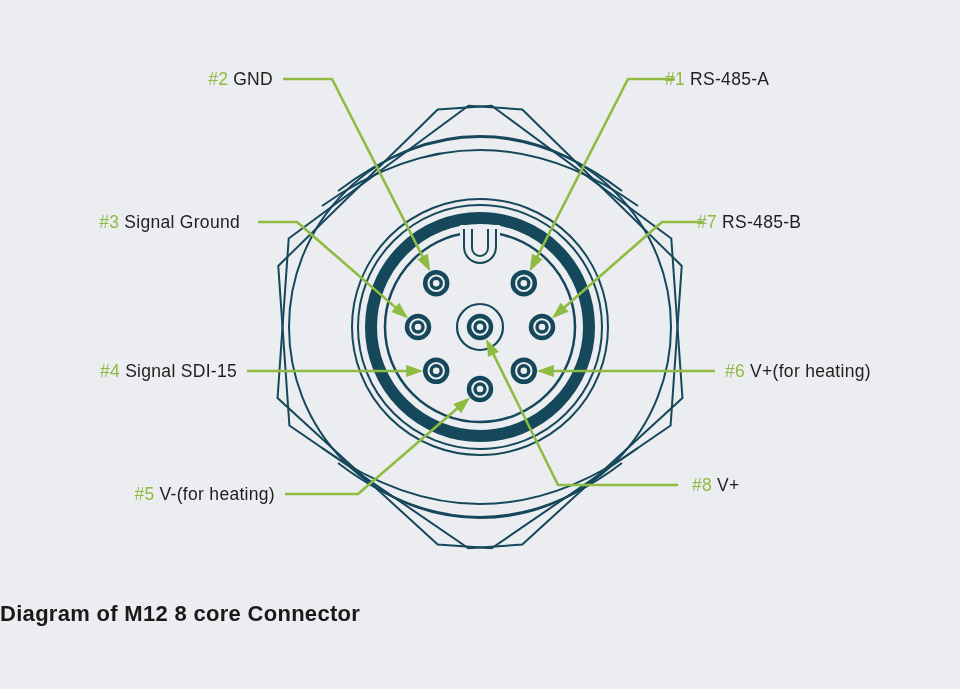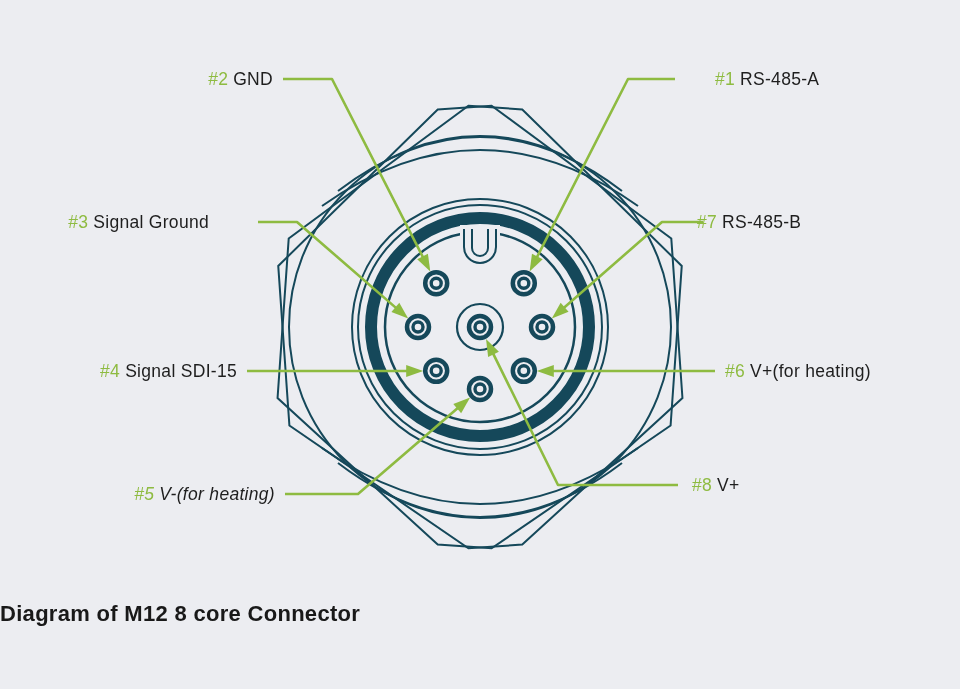--- a/index.html
+++ b/index.html
@@ -13,25 +13,25 @@
   body{background:var(--bg);font-family:"Liberation Sans", sans-serif;}
   .stage{
     position:relative;width:960px;height:689px;overflow:hidden;background:var(--bg);
   }
   .stage svg{position:absolute;left:0;top:0;}
   .label{
     position:absolute;font-size:17.5px;line-height:22px;letter-spacing:.3px;
     color:var(--ink);white-space:nowrap;text-align:center;
   }
   .label .num{color:var(--green);margin-right:5px;}
-  .pos-1{left:715px;top:68px;}
+  .pos-1{left:665px;top:68px;}
   .pos-2{right:687px;top:68px;}
-  .pos-3{right:751px;top:211px;}
+  .pos-3{right:720px;top:211px;}
   .pos-4{right:723px;top:360px;}
-  .pos-5{right:685px;top:483px;font-style:italic;}
+  .pos-5{right:685px;top:483px;}
   .pos-6{left:725px;top:360px;}
   .pos-7{left:697px;top:211px;}
   .pos-8{left:692px;top:474px;}
   .title{
     position:absolute;top:601px;left:0;width:100%;text-align:left;
     font-size:22px;font-weight:700;letter-spacing:.3px;color:var(--title);
   }
 </style>
 </head>
 <body>

